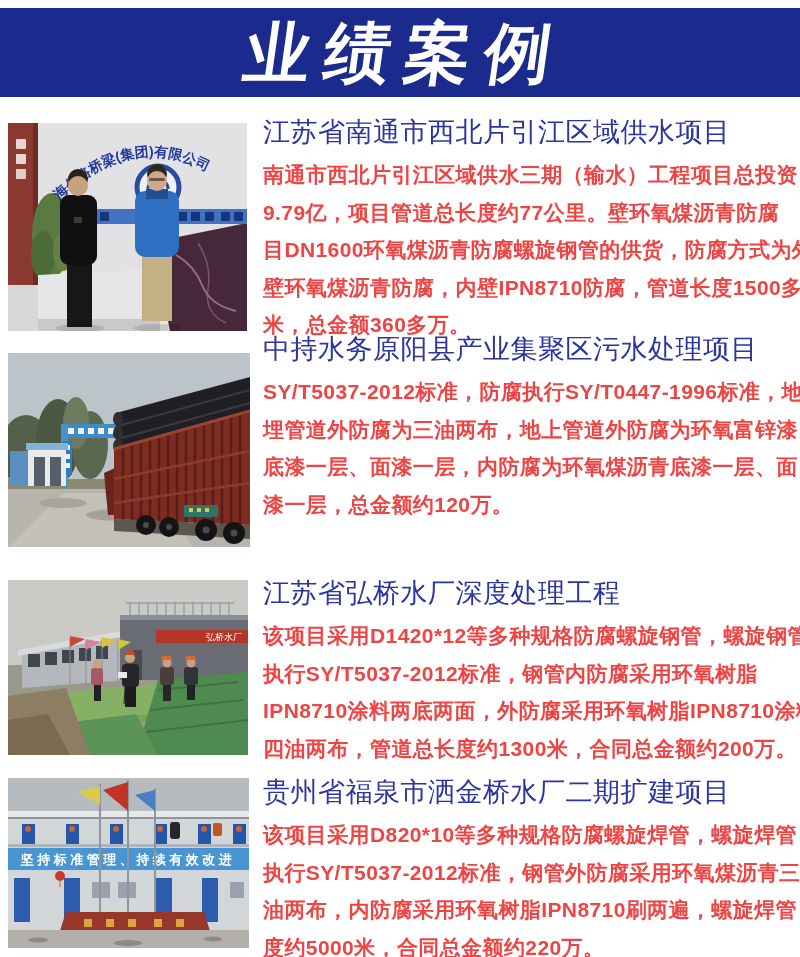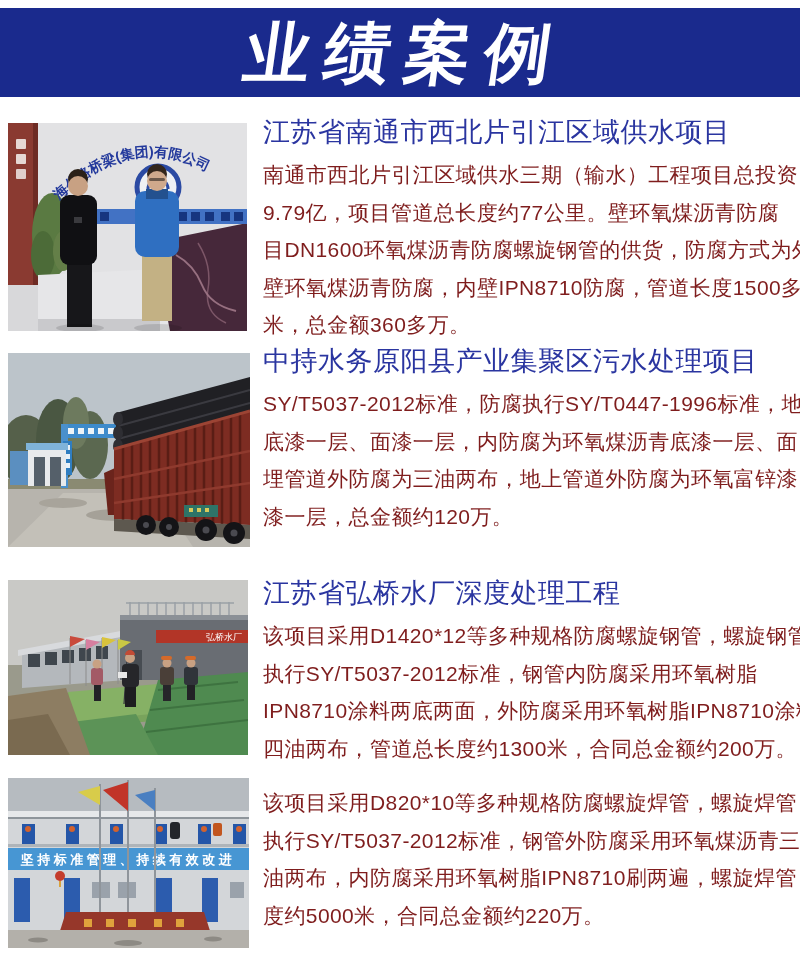--- a/index.html
+++ b/index.html
@@ -18,22 +18,22 @@
   }
   .case-photo { position:absolute; overflow:hidden; }
   .case-photo svg { display:block; }
   .case-text { position:absolute; width:531px; }
   .case-title {
     font-size:27px; line-height:32px; font-weight:400; color:#2a35a0;
     letter-spacing:0.5px; white-space:nowrap;
   }
   .case-body { margin-top:8px; }
   .bline {
-    height:37.5px; line-height:37.5px; font-size:21px; font-weight:400;
-    color:#7f1d1d; white-space:nowrap; letter-spacing:0.4px;
+    height:37.5px; line-height:37.5px; font-size:21px; font-weight:700;
+    color:#ef4444; white-space:nowrap; letter-spacing:0.4px;
   }
 </style>
 </head>
 <body>
 
 <div class="page">
 
   <div class="banner">
     <div class="banner-text">业绩案例</div>
   </div>
@@ -188,26 +188,26 @@
           <circle cx="138" cy="172" r="3" fill="#4a4a50"></circle>
         <circle cx="161" cy="174" r="10" fill="#141417"></circle>
           <circle cx="161" cy="174" r="3" fill="#4a4a50"></circle>
         <circle cx="198" cy="177" r="11" fill="#141417"></circle>
           <circle cx="198" cy="177" r="3.5" fill="#4a4a50"></circle>
         <circle cx="226" cy="180" r="11" fill="#141417"></circle>
           <circle cx="226" cy="180" r="3.5" fill="#4a4a50"></circle>
       </g>
     </svg>
   </div>
-  <div class="case-text" style="left:263px;top:345px">
+  <div class="case-text" style="left:263px;top:333px">
     <h2 class="case-title">中持水务原阳县产业集聚区污水处理项目</h2>
     <div class="case-body">
       <div class="bline">SY/T5037-2012标准，防腐执行SY/T0447-1996标准，地</div>
+      <div class="bline">埋管道外防腐为三油两布，地上管道外防腐为环氧富锌漆</div>
       <div class="bline">底漆一层、面漆一层，内防腐为环氧煤沥青底漆一层、面</div>
-      <div class="bline">埋管道外防腐为三油两布，地上管道外防腐为环氧富锌漆</div>
       <div class="bline">漆一层，总金额约120万。</div>
     </div>
   </div>
 
   <div class="case-photo" style="left:8px;top:580px;width:264px;height:175px">
     <svg width="240" height="175" viewBox="0 0 240 175">
       <rect width="240" height="90" fill="#c9c9c6"></rect>
       <rect y="85" width="240" height="90" fill="#9a9a8c"></rect>
 
       <g>
@@ -341,20 +341,21 @@
         <rect x="48" y="156" width="158" height="4" fill="#c8c8c8"></rect>
       </g>
 
       <rect y="152" width="241" height="18" fill="#b3b0aa"></rect>
       <ellipse cx="30" cy="162" rx="10" ry="2.5" fill="#8d8a84"></ellipse>
       <ellipse cx="120" cy="165" rx="14" ry="3" fill="#8d8a84"></ellipse>
       <ellipse cx="205" cy="161" rx="9" ry="2.5" fill="#8d8a84"></ellipse>
     </svg>
   </div>
   <div class="case-text" style="left:263px;top:776px">
+    <h2 class="case-title">贵州省福泉市洒金桥水厂二期扩建项目</h2>
     <div class="case-body">
       <div class="bline">该项目采用D820*10等多种规格防腐螺旋焊管，螺旋焊管</div>
       <div class="bline">执行SY/T5037-2012标准，钢管外防腐采用环氧煤沥青三</div>
       <div class="bline">油两布，内防腐采用环氧树脂IPN8710刷两遍，螺旋焊管</div>
       <div class="bline">度约5000米，合同总金额约220万。</div>
     </div>
   </div>
 
 </div>
 

